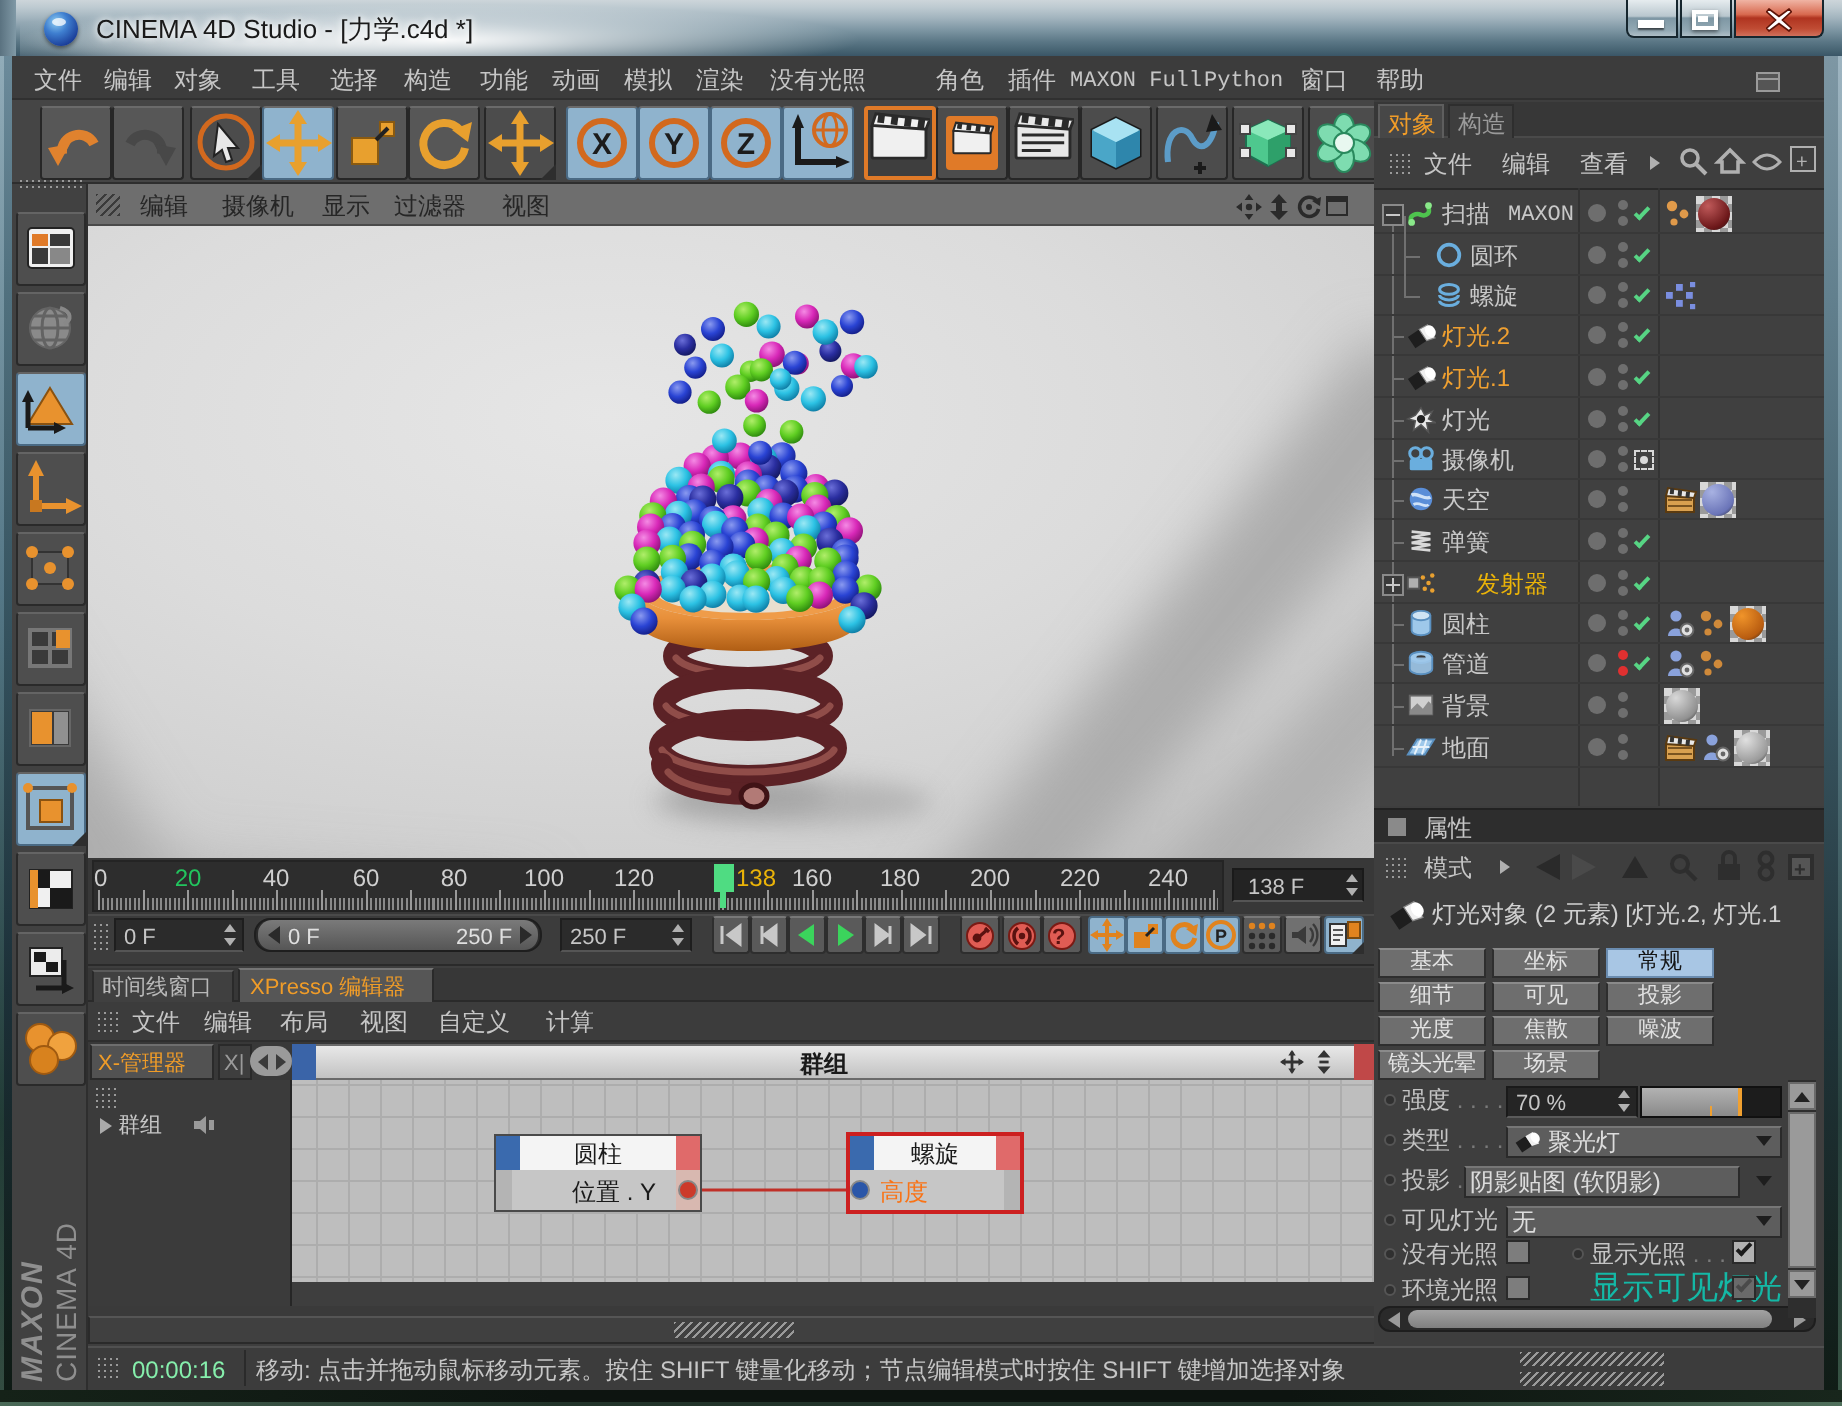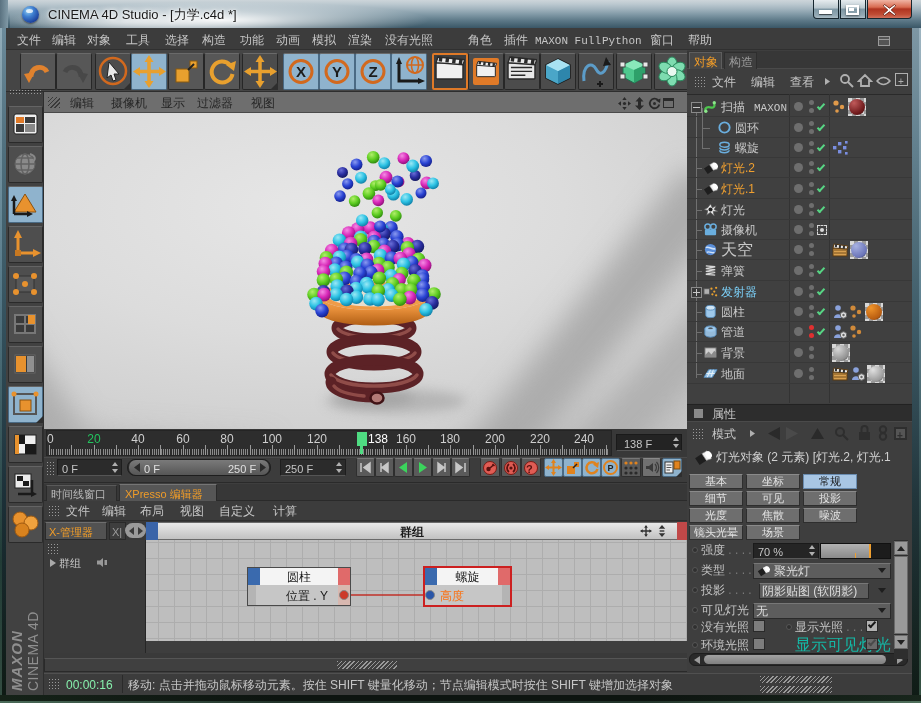--- a/index.html
+++ b/index.html
@@ -516,21 +516,21 @@
 <div class="tx" style="left:317px;top:432px;font-size:12px;color:#cfcfcf;transform:translateX(-50%)">120</div>
 <div class="tx" style="left:406px;top:432px;font-size:12px;color:#cfcfcf;transform:translateX(-50%)">160</div>
 <div class="tx" style="left:450px;top:432px;font-size:12px;color:#cfcfcf;transform:translateX(-50%)">180</div>
 <div class="tx" style="left:495px;top:432px;font-size:12px;color:#cfcfcf;transform:translateX(-50%)">200</div>
 <div class="tx" style="left:540px;top:432px;font-size:12px;color:#cfcfcf;transform:translateX(-50%)">220</div>
 <div class="tx" style="left:584px;top:432px;font-size:12px;color:#cfcfcf;transform:translateX(-50%)">240</div>
 <div class="ab" style="left:49px;top:449px;width:560px;height:6px;background-image:repeating-linear-gradient(to right,#8a8a8a 0 1px,rgba(0,0,0,0) 1px 2.23px)"></div>
 <div class="ab" style="left:49px;top:445px;width:560px;height:10px;background-image:repeating-linear-gradient(to right,#9a9a9a 0 1px,rgba(0,0,0,0) 1px 22.3px)"></div>
 <div class="ab" style="left:357px;top:432px;width:10px;height:14px;background:#4fdc82"></div>
 <div class="ab" style="left:360px;top:446px;width:3px;height:8px;background:#4fdc82"></div>
-<div class="tx" style="left:368px;top:432px;font-size:12px;color:#ffffff">138</div>
+<div class="tx" style="left:368px;top:432px;font-size:12px;color:#eab308">138</div>
 </div>
 <div class="ab" style="left:616px;top:434px;width:66px;height:17px;background:#232323;border:1px solid #1a1a1a;border-bottom-color:#555"></div>
 <div class="tx" style="left:624px;top:437px;font-size:11px">138 F</div>
 <div class="spin" style="left:672px;top:436px"></div>
 
 <div class="ab" style="left:44px;top:457px;width:646px;height:26px;background:#3c3c3c;border-top:1px solid #4a4a4a;border-bottom:1px solid #2a2a2a"></div>
 <div id="tctrl">
 <div class="ab grip" style="left:46px;top:461px;width:9px;height:14px"></div>
 <div class="ab" style="left:57px;top:459px;width:65px;height:17px;background:#2b2b2b;border:1px solid #1e1e1e;border-bottom-color:#555"></div>
 <div class="tx" style="left:62px;top:462px;font-size:11px">0 F</div>
@@ -841,21 +841,21 @@
 <div class="dot" style="left:809px;top:231px;width:5px;height:5px;background:#6e6e6e"></div>
 <div class="ab" style="left:817px;top:225px;width:10px;height:10px;border:1.5px dashed #d8d8d8"></div>
 <div class="dot" style="left:820px;top:228px;width:4px;height:4px;background:#d8d8d8"></div>
 <div class="ab" style="left:687px;top:259px;width:225px;height:1px;background:#383838"></div>
 <div class="ab" style="left:696px;top:250px;width:6px;height:1px;background:#707070"></div>
 <svg style="left:703px;top:242px" width="15" height="15" viewBox="0 0 16 16">
       <circle cx="8" cy="8" r="6" fill="#5a8ed8"></circle>
       <path d="M3 6 C6 4 10 9 13 7" stroke="#cfe2f8" stroke-width="1.8" fill="none"></path>
       <path d="M4 11 C7 9 10 13 12 11" stroke="#cfe2f8" stroke-width="1.5" fill="none"></path>
     </svg>
-<div class="tx" style="left:721px;top:243px;font-size:16px;color:#c8c8c8">天空</div>
+<div class="tx" style="left:721px;top:243px;font-size:12px;color:#c8c8c8">天空</div>
 <div class="dot" style="left:794px;top:245px;width:9px;height:9px;background:#6e6e6e"></div>
 <div class="dot" style="left:809px;top:243px;width:5px;height:5px;background:#6e6e6e"></div>
 <div class="dot" style="left:809px;top:251px;width:5px;height:5px;background:#6e6e6e"></div>
 <svg style="left:832px;top:242px" width="17" height="16" viewBox="0 0 17 16">
       <rect x="1" y="6" width="14" height="8" fill="#d8a050" stroke="#5a3a10"></rect>
       <path d="M1 6 L2 2 L16 4 L15 7 Z" fill="#e8e8e8" stroke="#5a3a10"></path>
       <rect x="3" y="2.5" width="2" height="3" fill="#333" transform="rotate(6 8 4)"></rect>
       <rect x="7" y="3" width="2" height="3" fill="#333" transform="rotate(6 8 4)"></rect>
       <rect x="11" y="3.5" width="2" height="3" fill="#333" transform="rotate(6 8 4)"></rect>
       <path d="M2 8 L14 8 M2 11 L14 11" stroke="#5a3a10" stroke-width="0.8"></path>
@@ -878,21 +878,21 @@
 <div class="ab" style="left:693px;top:292px;width:7px;height:1px;background:#c8c8c8"></div>
 <div class="ab" style="left:696px;top:289px;width:1px;height:7px;background:#c8c8c8"></div>
 <svg style="left:703px;top:284px" width="15" height="15" viewBox="0 0 16 16">
       <rect x="1" y="5" width="6" height="6" fill="#b0b0b0" stroke="#555"></rect>
       <circle cx="9" cy="5" r="1.2" fill="#e8a030"></circle>
       <circle cx="12" cy="8" r="1.2" fill="#e8a030"></circle>
       <circle cx="10" cy="11" r="1.2" fill="#e8a030"></circle>
       <circle cx="14" cy="4" r="1.2" fill="#e8a030"></circle>
       <circle cx="14" cy="12" r="1.2" fill="#e8a030"></circle>
     </svg>
-<div class="tx" style="left:721px;top:285px;font-size:12px;color:#7dd3fc">发射器</div>
+<div class="tx" style="left:738px;top:285px;font-size:12px;color:#eab308">发射器</div>
 <div class="dot" style="left:794px;top:287px;width:9px;height:9px;background:#6e6e6e"></div>
 <div class="dot" style="left:809px;top:285px;width:5px;height:5px;background:#6e6e6e"></div>
 <div class="dot" style="left:809px;top:293px;width:5px;height:5px;background:#6e6e6e"></div>
 <div class="chk" style="left:817px;top:289px"></div>
 <div class="ab" style="left:687px;top:321px;width:225px;height:1px;background:#383838"></div>
 <div class="ab" style="left:696px;top:312px;width:6px;height:1px;background:#707070"></div>
 <svg style="left:703px;top:304px" width="15" height="15" viewBox="0 0 16 16">
       <path d="M3 4 L3 12 A 5 2.5 0 0 0 13 12 L13 4" fill="#9ec8ea"></path>
       <ellipse cx="8" cy="4" rx="5" ry="2.5" fill="#cfe4f4" stroke="#5a90c0" stroke-width="1"></ellipse>
       <path d="M3 4 L3 12 A 5 2.5 0 0 0 13 12 L13 4" fill="none" stroke="#5a90c0" stroke-width="1"></path>
@@ -1037,21 +1037,21 @@
     <div class="tx" style="left:701px;top:563px;font-size:12px;color:#c4c4c4">类型<span style="color:#7a7a7a"> . . . .</span></div>
 <div class="ddl" style="left:753px;top:563px;width:138px;padding-left:20px">聚光灯</div>
 <svg style="left:757px;top:564px" width="13" height="13" viewBox="0 0 16 16">
       <path d="M1 9 L7 5 L11 11 L5 15 Z" fill="#1e1e1e"></path>
       <path d="M7 5 L11 11 L15.5 9.5 L11.5 2.5 Z" fill="#f0f0f0"></path>
       <ellipse cx="13" cy="6" rx="2.6" ry="3.4" fill="#fff" transform="rotate(-35 13 6)"></ellipse>
     </svg>
 <div class="dar" style="left:878px;top:568px"></div>
 <div class="dot" style="left:692px;top:587px;width:6px;height:6px;background:#303030;border:1px solid #555"></div>
     <div class="tx" style="left:701px;top:583px;font-size:12px;color:#c4c4c4">投影<span style="color:#7a7a7a"> . . . .</span></div>
-<div class="ddl" style="left:759px;top:583px;width:110px">阴影贴图 (软阴影)</div>
+<div class="ddl" style="left:732px;top:583px;width:138px">阴影贴图 (软阴影)</div>
 <div class="dar" style="left:878px;top:588px"></div>
 <div class="dot" style="left:692px;top:607px;width:6px;height:6px;background:#303030;border:1px solid #555"></div>
     <div class="tx" style="left:701px;top:603px;font-size:12px;color:#c4c4c4">可见灯光</div>
 <div class="ddl" style="left:753px;top:603px;width:138px">无</div>
 <div class="dar" style="left:878px;top:608px"></div>
 <div class="dot" style="left:692px;top:624px;width:6px;height:6px;background:#303030;border:1px solid #555"></div>
     <div class="tx" style="left:701px;top:620px;font-size:12px;color:#c4c4c4">没有光照</div>
 <div class="cb" style="left:753px;top:620px"></div>
 <div class="dot" style="left:786px;top:624px;width:6px;height:6px;background:#303030;border:1px solid #555"></div>
 <div class="tx" style="left:795px;top:620px;font-size:12px;color:#c4c4c4">显示光照<span style="color:#7a7a7a"> . . . .</span></div>

